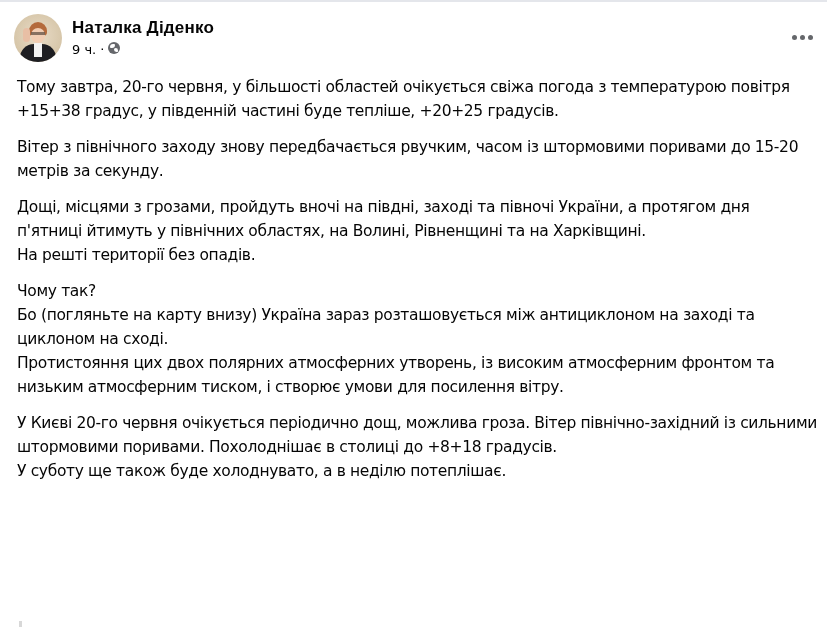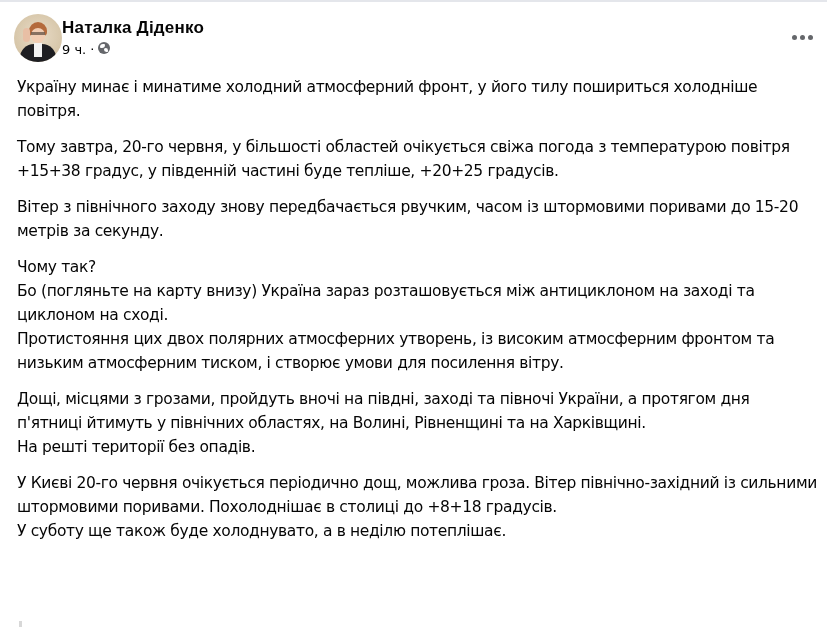--- a/index.html
+++ b/index.html
@@ -22,21 +22,21 @@
       width: 48px; height: 48px; border-radius: 50%;
       overflow: hidden; position: relative; flex: none;
       background: radial-gradient(circle at 50% 45%, #e9dcc8 0%, #d9c9ad 60%, #cdbb9c 100%);
     }
     .avatar .hair { position:absolute; left:15px; top:8px; width:18px; height:14px; border-radius:9px 9px 4px 4px; background:#b46a3c; }
     .avatar .face { position:absolute; left:17px; top:14px; width:14px; height:15px; border-radius:7px; background:#f1cdb3; }
     .avatar .glasses { position:absolute; left:17px; top:18px; width:14px; height:3px; background:#5a4a3e; opacity:.7; }
     .avatar .body { position:absolute; left:6px; top:30px; width:36px; height:24px; border-radius:14px 14px 0 0; background:#1e1e22; }
     .avatar .collar { position:absolute; left:20px; top:29px; width:8px; height:14px; background:#f2f2f2; }
     .avatar .hand { position:absolute; left:9px; top:14px; width:7px; height:14px; border-radius:4px; background:#e8bfa5; }
-    .meta { display: flex; flex-direction: column; }
+    .meta { margin-left: 10px; display: flex; flex-direction: column; }
     .author {
       font-family: "Liberation Sans", sans-serif;
       font-size: 17px; font-weight: bold; color: #050505; line-height: 20px;
       letter-spacing: 0.2px;
     }
     .sub {
       display: flex; align-items: flex-start; margin-top: 4px;
       font-size: 13px; color: #000000; line-height: 16px;
     }
     .sub .dot { margin: 0 4px; }
@@ -95,25 +95,24 @@
   </div>
 </div>
 
 <div class="more-button">
   <span></span>
   <span></span>
   <span></span>
 </div>
 
 <div class="content">
-  <p>Україну минає і минатиме холодний атмосферний фронт, у його тилу пошириться холодніше повітря.</p>
   <p>Тому завтра, 20-го червня, у більшості областей очікується свіжа погода з температурою повітря +15+38 градус, у південній частині буде тепліше, +20+25 градусів.</p>
   <p>Вітер з північного заходу знову передбачається рвучким, часом із штормовими поривами до 15-20 метрів за секунду.</p>
+  <p>Дощі, місцями з грозами, пройдуть вночі на півдні, заході та півночі України, а протягом дня п'ятниці йтимуть у північних областях, на Волині, Рівненщині та на Харківщині.
+На решті території без опадів.</p>
   <p>Чому так?
 Бо (погляньте на карту внизу) Україна зараз розташовується між антициклоном на заході та циклоном на сході.
 Протистояння цих двох полярних атмосферних утворень, із високим атмосферним фронтом та низьким атмосферним тиском, і створює умови для посилення вітру.</p>
-  <p>Дощі, місцями з грозами, пройдуть вночі на півдні, заході та півночі України, а протягом дня п'ятниці йтимуть у північних областях, на Волині, Рівненщині та на Харківщині.
-На решті території без опадів.</p>
   <p>У Києві 20-го червня очікується періодично дощ, можлива гроза. Вітер північно-західний із сильними штормовими поривами. Похолоднішає в столиці до +8+18 градусів.
 У суботу ще також буде холоднувато, а в неділю потеплішає.</p>
 </div>
 
 <div class="bottom-marker"></div>
 
 </body></html>

